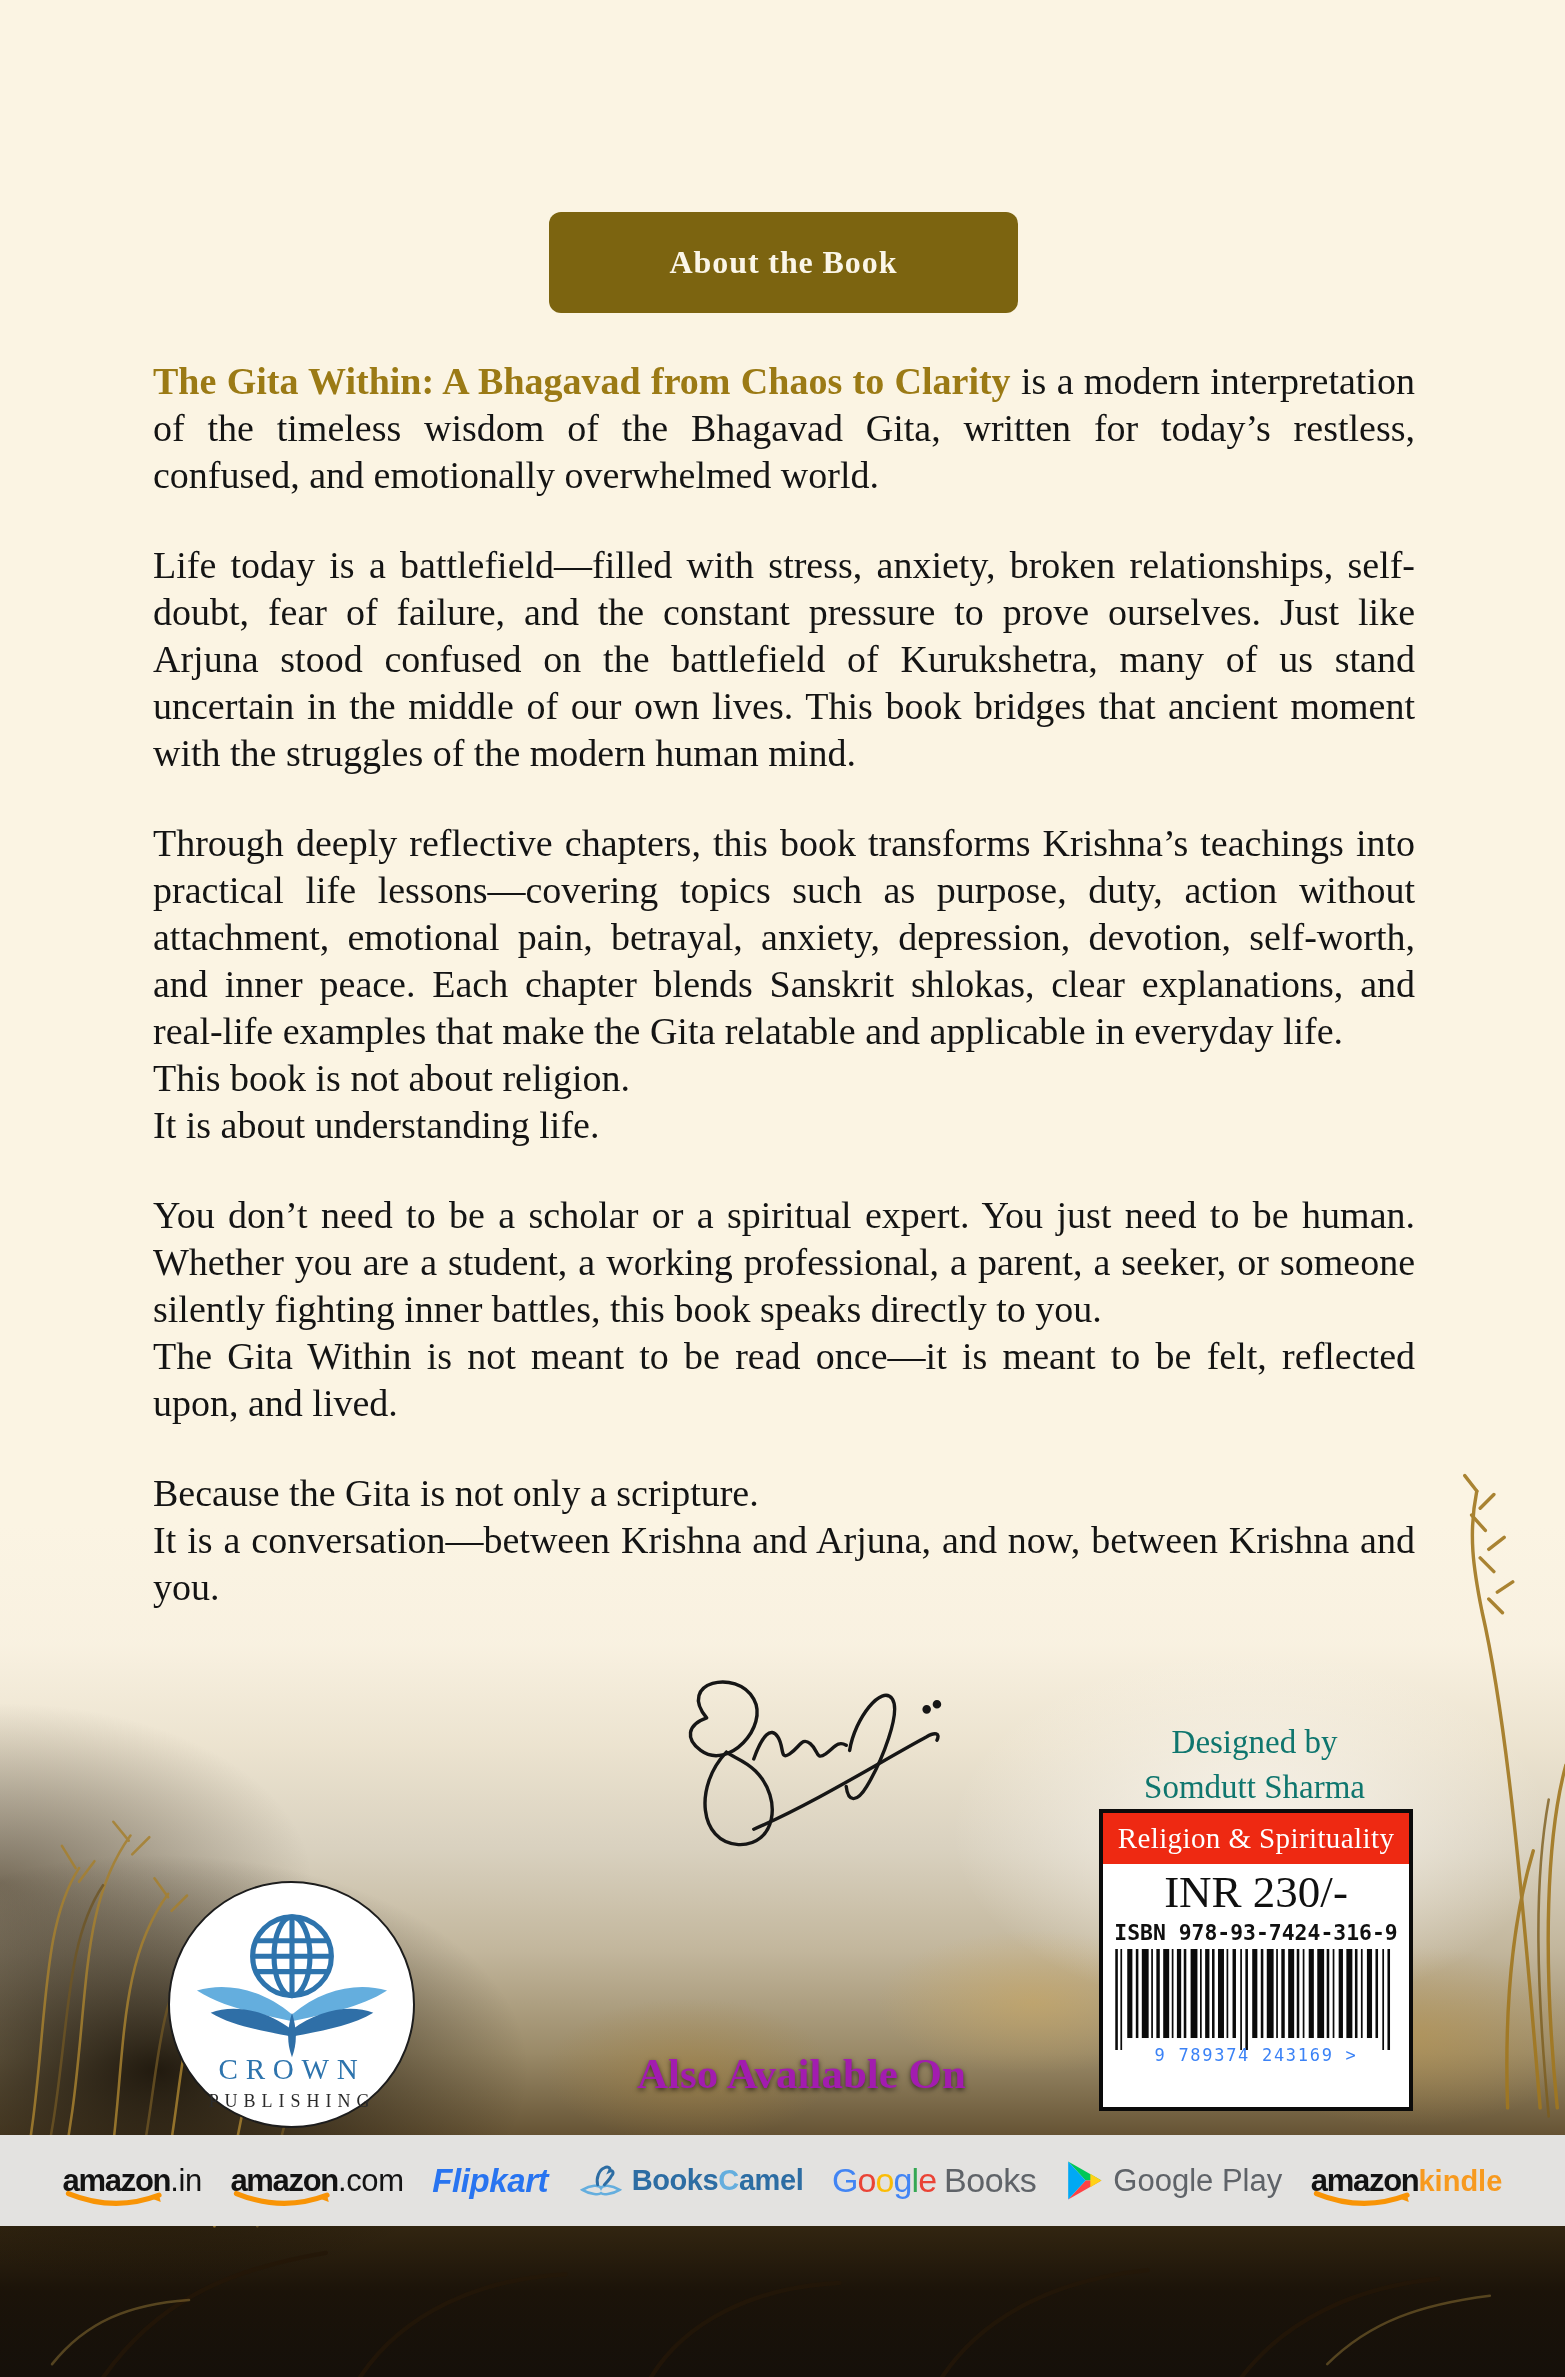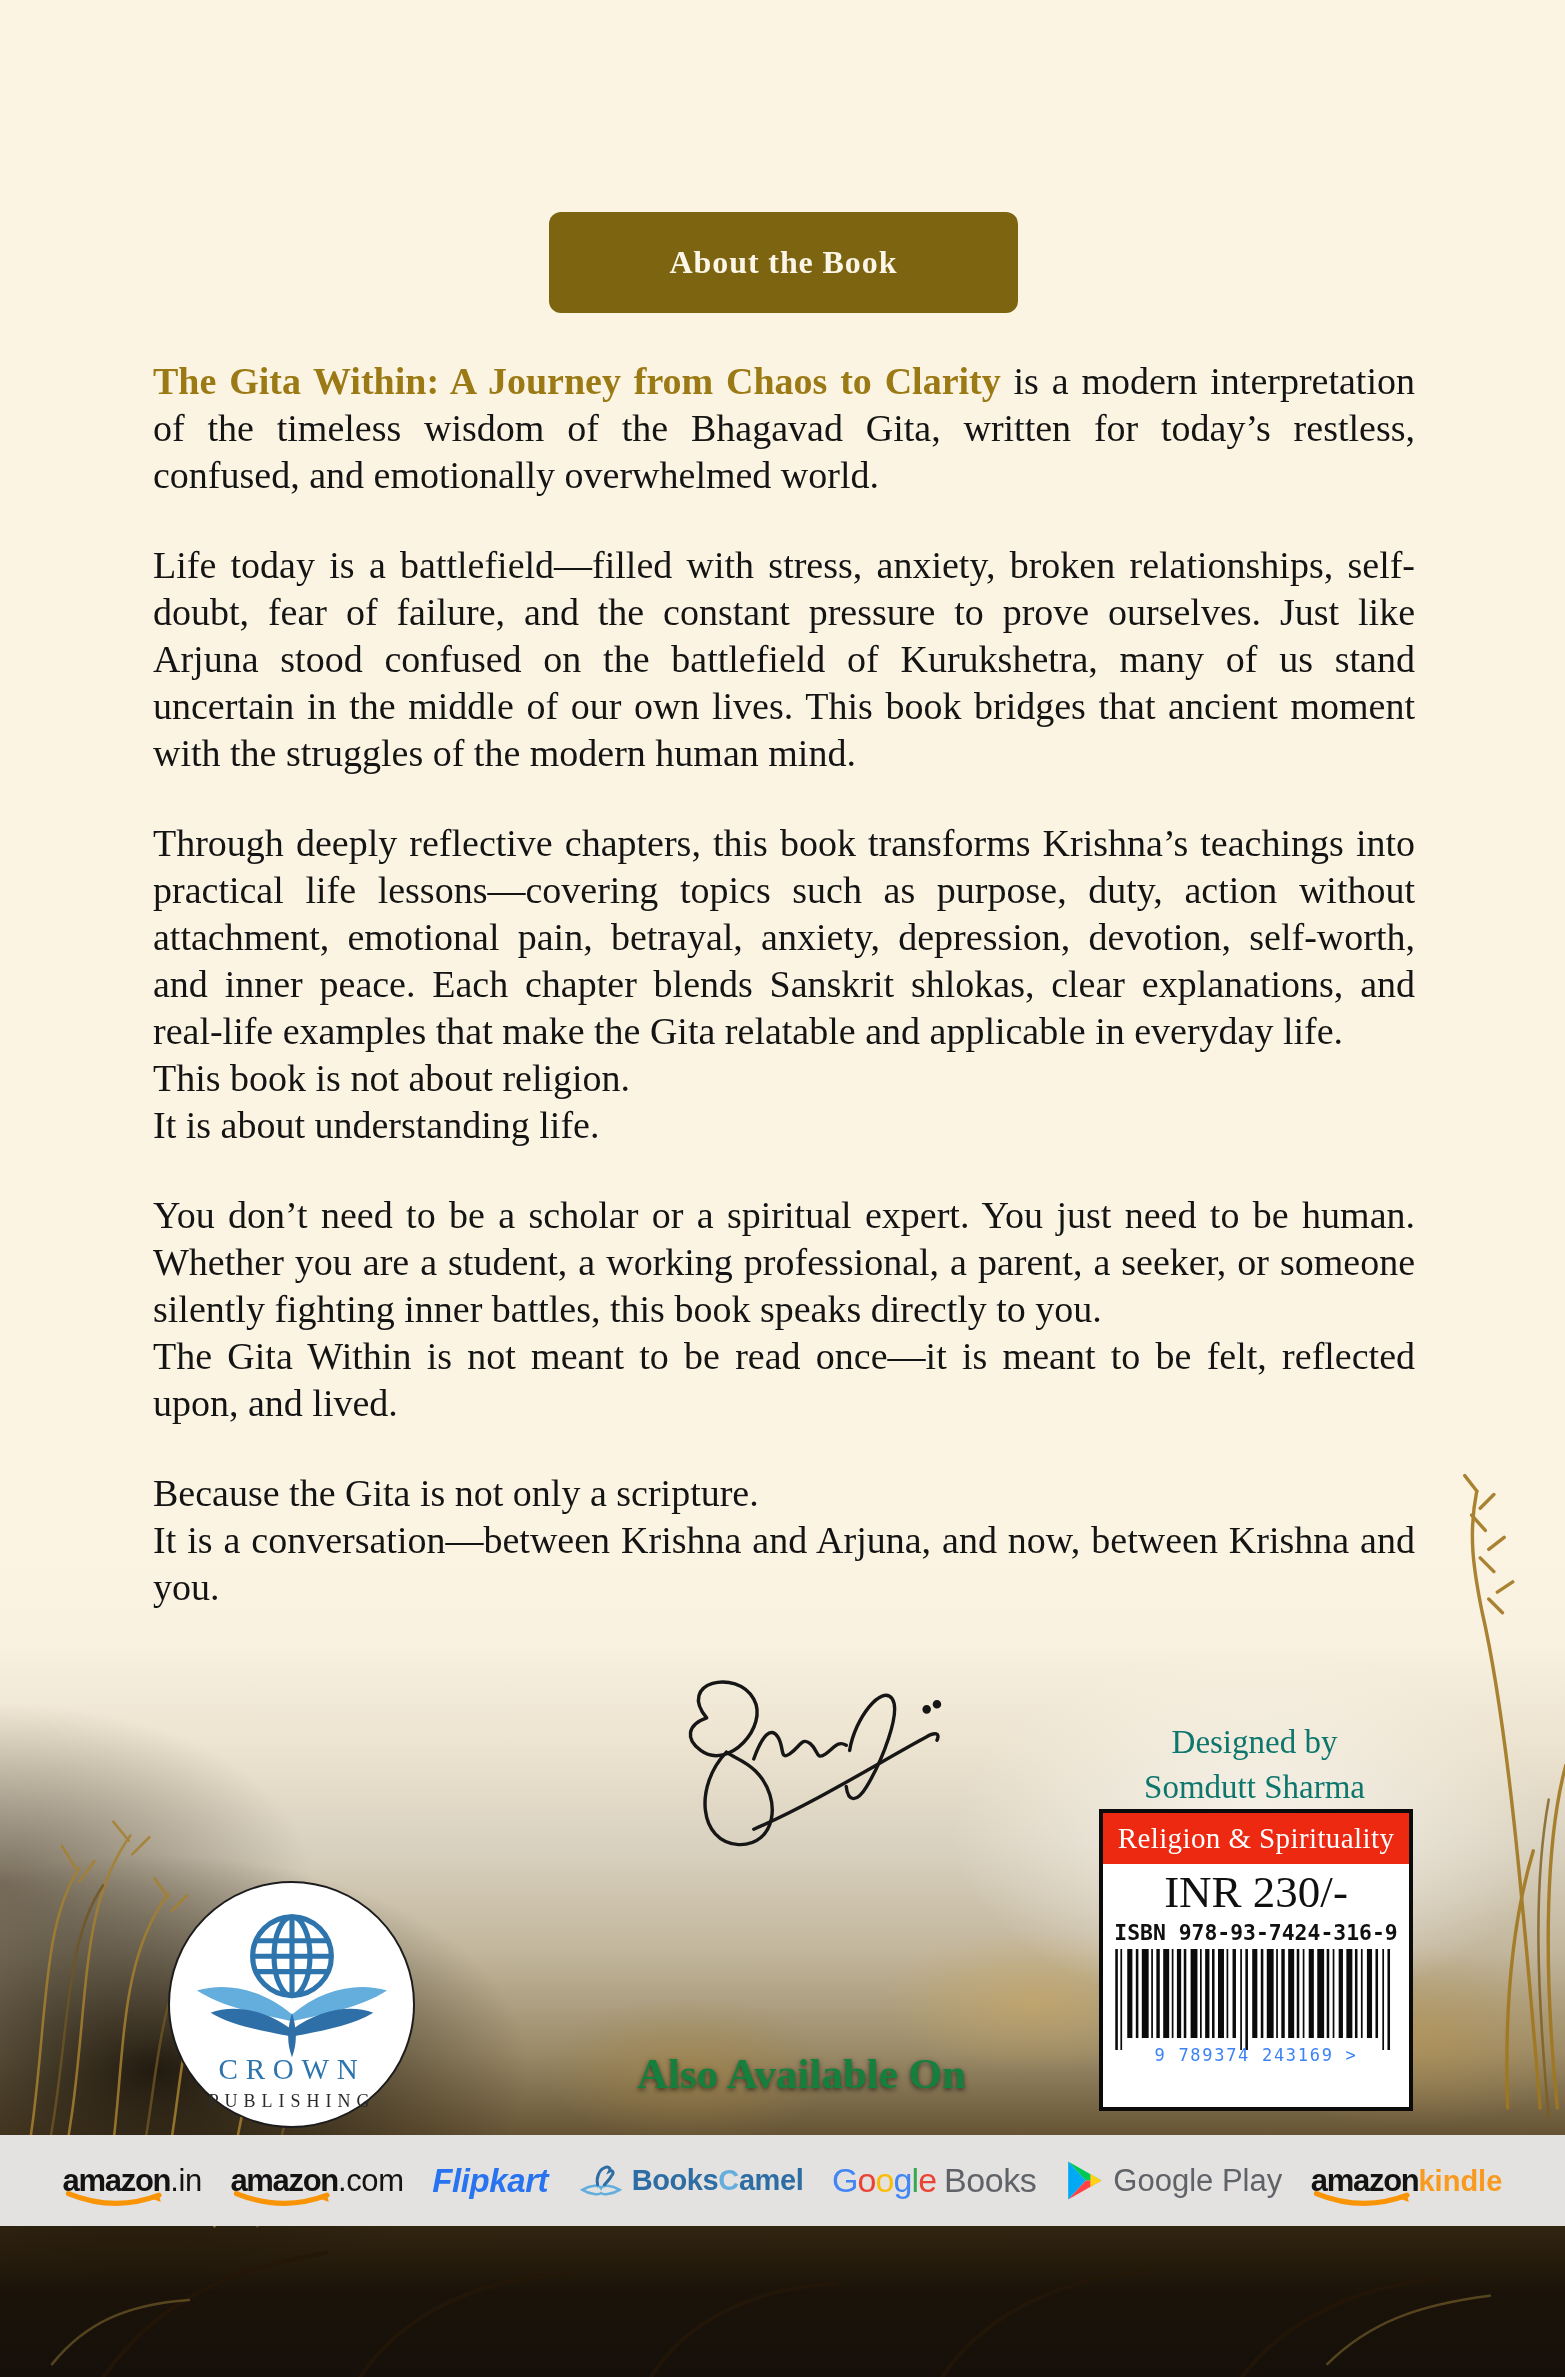--- a/index.html
+++ b/index.html
@@ -68,21 +68,21 @@
   }
   
   #publisher-logo{
     position:absolute; left:168px; top:1881px; width:243px; height:243px;
     background:#ffffff; border:2.6px solid #1d1d1d; border-radius:50%;
     display:flex; align-items:center; justify-content:center;
   }
   
   #also{
     position:absolute; left:480px; top:2049px; width:643px; text-align:center;
-    color:#15803d; font-size:43px; font-weight:bold;
+    color:#a21caf; font-size:43px; font-weight:bold;
     text-shadow:0 1.7px 5.1px rgba(0,0,0,0.6);
   }
   
   #strip{
     position:absolute; left:0; top:2135px; width:1565px; height:91px;
     background:#e3e2e0; display:flex; align-items:center;
     justify-content:space-evenly; padding:0 34px; box-sizing:border-box;
     font-family:"Liberation Sans", sans-serif;
   }
   .retailer{display:flex; align-items:center;}
@@ -146,21 +146,21 @@
       <path d="M60,200 C100,150 150,130 220,125"></path>
       <path d="M1550,200 C1600,150 1660,130 1740,120"></path>
     </g>
   </svg>
 
   <div id="title-box">
     <span>About the Book</span>
   </div>
 
   <div id="copy">
-    <p><span class="lead">The Gita Within: A Journey from Chaos to Clarity</span><span> is a modern interpretation of the timeless wisdom of the Bhagavad Gita, written for today’s restless, confused, and emotionally overwhelmed world.</span></p>
+    <p><span class="lead">The Gita Within: A Bhagavad from Chaos to Clarity</span><span> is a modern interpretation of the timeless wisdom of the Bhagavad Gita, written for today’s restless, confused, and emotionally overwhelmed world.</span></p>
     <p class="gap">Life today is a battlefield—filled with stress, anxiety, broken relationships, self-doubt, fear of failure, and the constant pressure to prove ourselves. Just like Arjuna stood confused on the battlefield of Kurukshetra, many of us stand uncertain in the middle of our own lives. This book bridges that ancient moment with the struggles of the modern human mind.</p>
     <p class="gap">Through deeply reflective chapters, this book transforms Krishna’s teachings into practical life lessons—covering topics such as purpose, duty, action without attachment, emotional pain, betrayal, anxiety, depression, devotion, self-worth, and inner peace. Each chapter blends Sanskrit shlokas, clear explanations, and real-life examples that make the Gita relatable and applicable in everyday life.</p>
     <p>This book is not about religion.</p>
     <p>It is about understanding life.</p>
     <p class="gap">You don’t need to be a scholar or a spiritual expert. You just need to be human. Whether you are a student, a working professional, a parent, a seeker, or someone silently fighting inner battles, this book speaks directly to you.</p>
     <p>The Gita Within is not meant to be read once—it is meant to be felt, reflected upon, and lived.</p>
     <p class="gap">Because the Gita is not only a scripture.</p>
     <p>It is a conversation—between Krishna and Arjuna, and now, between Krishna and you.</p>
   </div>
 

